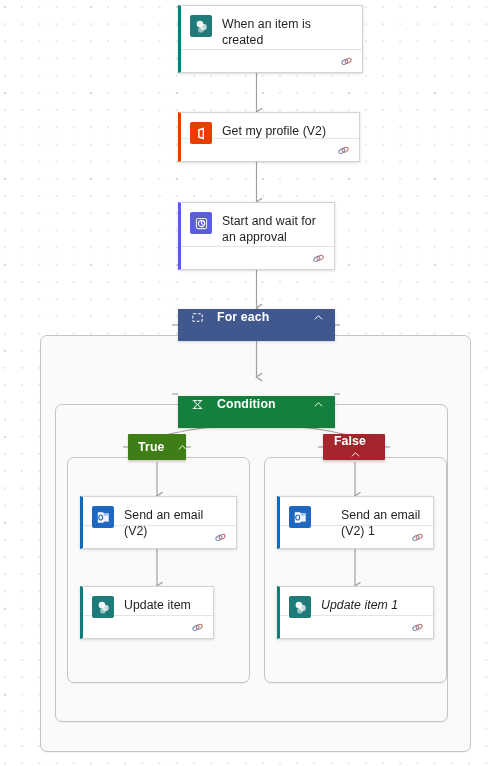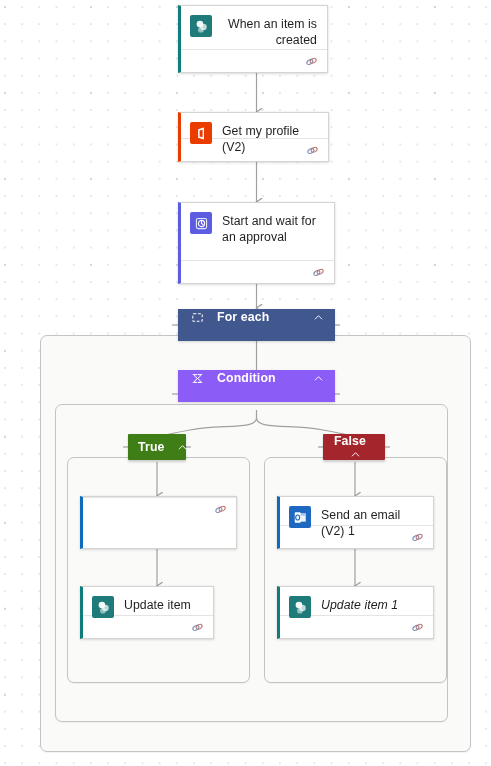--- a/index.html
+++ b/index.html
@@ -193,62 +193,62 @@
       <path d="M185,447 L191,447"></path>
       <path d="M318,447 L324,447"></path>
       <path d="M384,447 L390,447"></path>
       <path d="M172,325 L178,325"></path>
       <path d="M334,325 L340,325"></path>
       <path d="M172,394 L178,394"></path>
       <path d="M334,394 L340,394"></path>
     </g>
   </svg>
 
-  <div class="card" style="left:178px; top:5px; width:150px; height:68px; border-left-color:#107c7c;text-align:right;">
+  <div class="card" style="left:178px; top:5px; width:185px; height:68px; border-left-color:#107c7c;">
     <div class="card-main">
       <div class="card-icon" style="background:#1f7a7a;">
         <svg width="15" height="15" viewBox="0 0 16 16" aria-hidden="true">
           <circle cx="6.3" cy="5.4" r="3.5" fill="#ffffff" opacity="0.95"></circle>
           <circle cx="10.1" cy="8.6" r="3.5" fill="#ffffff" opacity="0.72"></circle>
           <circle cx="7.4" cy="11.4" r="3.1" fill="#ffffff" opacity="0.52"></circle>
         </svg>
       </div>
       <div class="card-title">When an item is created</div>
     </div>
     <div class="card-foot">
       <span>
         <svg width="13" height="13" viewBox="0 0 16 16" aria-hidden="true">
           <ellipse cx="6" cy="8.6" rx="4" ry="2.6" transform="rotate(-32 6 8.6)" fill="none" stroke="#7a8fb5" stroke-width="1.3"></ellipse>
           <ellipse cx="10" cy="7.2" rx="4" ry="2.6" transform="rotate(-32 10 7.2)" fill="none" stroke="#c4736d" stroke-width="1.3"></ellipse>
         </svg>
       </span>
     </div>
   </div>
 
-  <div class="card" style="left:178px; top:112px; width:151px; height:50px; border-left-color:#eb3c00;">
+  <div class="card" style="left:178px; top:112px; width:182px; height:50px; border-left-color:#eb3c00;">
     <div class="card-main" style="padding-bottom:5px;">
       <div class="card-icon" style="background:#eb3c00;">
         <svg width="15" height="15" viewBox="0 0 16 16" aria-hidden="true">
           <path d="M4.4,3.4 L10.6,1.7 L10.6,14.3 L4.4,12.6 L4.4,3.4 Z" fill="#ffffff"></path>
           <path d="M6.0,4.7 L9.2,3.9 L9.2,12.1 L6.0,11.3 Z" fill="#eb3c00"></path>
         </svg>
       </div>
       <div class="card-title">Get my profile (V2)</div>
     </div>
     <div class="card-foot">
       <span>
         <svg width="13" height="13" viewBox="0 0 16 16" aria-hidden="true">
           <ellipse cx="6" cy="8.6" rx="4" ry="2.6" transform="rotate(-32 6 8.6)" fill="none" stroke="#7a8fb5" stroke-width="1.3"></ellipse>
           <ellipse cx="10" cy="7.2" rx="4" ry="2.6" transform="rotate(-32 10 7.2)" fill="none" stroke="#c4736d" stroke-width="1.3"></ellipse>
         </svg>
       </span>
     </div>
   </div>
 
-  <div class="card" style="left:178px; top:202px; width:157px; height:82px; border-left-color:#5c5ce0;">
+  <div class="card" style="left:178px; top:202px; width:157px; height:68px; border-left-color:#5c5ce0;">
     <div class="card-main">
       <div class="card-icon" style="background:#5c5ce0;">
         <svg width="15" height="15" viewBox="0 0 16 16" aria-hidden="true">
           <rect x="2.6" y="2.6" width="10.8" height="10.8" rx="1.6" fill="none" stroke="#ffffff" stroke-width="1.2" opacity="0.85"></rect>
           <circle cx="8" cy="8" r="3.3" fill="none" stroke="#ffffff" stroke-width="1.2"></circle>
           <path d="M8,5.6 L8,8 L9.7,9.2" fill="none" stroke="#ffffff" stroke-width="1.2" stroke-linecap="round"></path>
         </svg>
       </div>
       <div class="card-title">Start and wait for an approval</div>
     </div>
@@ -269,21 +269,21 @@
       </svg>
     </span>
     <span class="sh-label">For each</span>
     <span class="chev">
       <svg width="11" height="11" viewBox="0 0 16 16" aria-hidden="true">
         <path d="M3.2,10.2 L8,5.4 L12.8,10.2" fill="none" stroke="#ffffff" stroke-width="1.35" stroke-linecap="round" stroke-linejoin="round"></path>
       </svg>
     </span>
   </div>
 
-  <div class="scope-head" style="left:178px; top:370px; width:157px; height:32px; background:#8b5cf6;">
+  <div class="scope-head" style="left:178px; top:396px; width:157px; height:32px; background:#15803d;">
     <span class="sh-icon">
       <svg width="13" height="13" viewBox="0 0 16 16" aria-hidden="true">
         <path d="M2.6,3.2 L7.2,3.2 M8.8,3.2 L13.4,3.2 M2.6,12.8 L7.2,12.8 M8.8,12.8 L13.4,12.8" stroke="#ffffff" stroke-width="1.2" stroke-linecap="round"></path>
         <path d="M4.6,3.2 L4.6,5.2 L11.4,10.8 L11.4,12.8" fill="none" stroke="#ffffff" stroke-width="1.2"></path>
         <path d="M11.4,3.2 L11.4,5.2 L4.6,10.8 L4.6,12.8" fill="none" stroke="#ffffff" stroke-width="1.2"></path>
       </svg>
     </span>
     <span class="sh-label">Condition</span>
     <span class="chev">
       <svg width="11" height="11" viewBox="0 0 16 16" aria-hidden="true">
@@ -304,61 +304,72 @@
   <div class="branch-label" style="left:323px; top:434px; width:62px; height:26px; background:#a4262c;flex-direction:column;">
     <span class="bl-text">False</span>
     <span class="chev">
       <svg width="11" height="11" viewBox="0 0 16 16" aria-hidden="true">
         <path d="M3.2,10.2 L8,5.4 L12.8,10.2" fill="none" stroke="#ffffff" stroke-width="1.35" stroke-linecap="round" stroke-linejoin="round"></path>
       </svg>
     </span>
   </div>
 
   <div class="card" style="left:80px; top:496px; width:157px; height:53px; border-left-color:#0f6cbd;">
-    <div class="card-foot">
-      <span>
-        <svg width="13" height="13" viewBox="0 0 16 16" aria-hidden="true">
-          <ellipse cx="6" cy="8.6" rx="4" ry="2.6" transform="rotate(-32 6 8.6)" fill="none" stroke="#7a8fb5" stroke-width="1.3"></ellipse>
-          <ellipse cx="10" cy="7.2" rx="4" ry="2.6" transform="rotate(-32 10 7.2)" fill="none" stroke="#c4736d" stroke-width="1.3"></ellipse>
-        </svg>
-      </span>
-    </div>
-  </div>
-
-  <div class="card" style="left:80px; top:586px; width:134px; height:53px; border-left-color:#107c7c;">
-    <div class="card-main" style="padding-bottom:5px;">
-      <div class="card-icon" style="background:#1f7a7a;">
-        <svg width="15" height="15" viewBox="0 0 16 16" aria-hidden="true">
-          <circle cx="6.3" cy="5.4" r="3.5" fill="#ffffff" opacity="0.95"></circle>
-          <circle cx="10.1" cy="8.6" r="3.5" fill="#ffffff" opacity="0.72"></circle>
-          <circle cx="7.4" cy="11.4" r="3.1" fill="#ffffff" opacity="0.52"></circle>
-        </svg>
-      </div>
-      <div class="card-title">Update item</div>
-    </div>
-    <div class="card-foot">
-      <span>
-        <svg width="13" height="13" viewBox="0 0 16 16" aria-hidden="true">
-          <ellipse cx="6" cy="8.6" rx="4" ry="2.6" transform="rotate(-32 6 8.6)" fill="none" stroke="#7a8fb5" stroke-width="1.3"></ellipse>
-          <ellipse cx="10" cy="7.2" rx="4" ry="2.6" transform="rotate(-32 10 7.2)" fill="none" stroke="#c4736d" stroke-width="1.3"></ellipse>
-        </svg>
-      </span>
-    </div>
-  </div>
-
-  <div class="card" style="left:277px; top:496px; width:157px; height:53px; border-left-color:#0f6cbd;">
     <div class="card-main" style="padding-bottom:5px;">
       <div class="card-icon" style="background:#1f68c1;">
         <svg width="15" height="15" viewBox="0 0 16 16" aria-hidden="true">
           <rect x="7" y="3.6" width="6.6" height="8.8" fill="#ffffff" opacity="0.92"></rect>
           <rect x="7" y="3.6" width="6.6" height="2.4" fill="#9ec4ea"></rect>
           <rect x="1.9" y="2.4" width="6.2" height="11.2" rx="0.9" fill="#ffffff"></rect>
           <ellipse cx="5" cy="8" rx="2.1" ry="2.7" fill="none" stroke="#1f68c1" stroke-width="1.25"></ellipse>
         </svg>
       </div>
+      <div class="card-title">Send an email (V2)</div>
+    </div>
+    <div class="card-foot">
+      <span>
+        <svg width="13" height="13" viewBox="0 0 16 16" aria-hidden="true">
+          <ellipse cx="6" cy="8.6" rx="4" ry="2.6" transform="rotate(-32 6 8.6)" fill="none" stroke="#7a8fb5" stroke-width="1.3"></ellipse>
+          <ellipse cx="10" cy="7.2" rx="4" ry="2.6" transform="rotate(-32 10 7.2)" fill="none" stroke="#c4736d" stroke-width="1.3"></ellipse>
+        </svg>
+      </span>
+    </div>
+  </div>
+
+  <div class="card" style="left:80px; top:586px; width:134px; height:53px; border-left-color:#107c7c;">
+    <div class="card-main" style="padding-bottom:5px;">
+      <div class="card-icon" style="background:#1f7a7a;">
+        <svg width="15" height="15" viewBox="0 0 16 16" aria-hidden="true">
+          <circle cx="6.3" cy="5.4" r="3.5" fill="#ffffff" opacity="0.95"></circle>
+          <circle cx="10.1" cy="8.6" r="3.5" fill="#ffffff" opacity="0.72"></circle>
+          <circle cx="7.4" cy="11.4" r="3.1" fill="#ffffff" opacity="0.52"></circle>
+        </svg>
+      </div>
+      <div class="card-title">Update item</div>
+    </div>
+    <div class="card-foot">
+      <span>
+        <svg width="13" height="13" viewBox="0 0 16 16" aria-hidden="true">
+          <ellipse cx="6" cy="8.6" rx="4" ry="2.6" transform="rotate(-32 6 8.6)" fill="none" stroke="#7a8fb5" stroke-width="1.3"></ellipse>
+          <ellipse cx="10" cy="7.2" rx="4" ry="2.6" transform="rotate(-32 10 7.2)" fill="none" stroke="#c4736d" stroke-width="1.3"></ellipse>
+        </svg>
+      </span>
+    </div>
+  </div>
+
+  <div class="card" style="left:277px; top:496px; width:157px; height:53px; border-left-color:#0f6cbd;">
+    <div class="card-main" style="padding-bottom:5px;gap:20px;">
+      <div class="card-icon" style="background:#1f68c1;">
+        <svg width="15" height="15" viewBox="0 0 16 16" aria-hidden="true">
+          <rect x="7" y="3.6" width="6.6" height="8.8" fill="#ffffff" opacity="0.92"></rect>
+          <rect x="7" y="3.6" width="6.6" height="2.4" fill="#9ec4ea"></rect>
+          <rect x="1.9" y="2.4" width="6.2" height="11.2" rx="0.9" fill="#ffffff"></rect>
+          <ellipse cx="5" cy="8" rx="2.1" ry="2.7" fill="none" stroke="#1f68c1" stroke-width="1.25"></ellipse>
+        </svg>
+      </div>
       <div class="card-title">Send an email (V2) 1</div>
     </div>
     <div class="card-foot">
       <span>
         <svg width="13" height="13" viewBox="0 0 16 16" aria-hidden="true">
           <ellipse cx="6" cy="8.6" rx="4" ry="2.6" transform="rotate(-32 6 8.6)" fill="none" stroke="#7a8fb5" stroke-width="1.3"></ellipse>
           <ellipse cx="10" cy="7.2" rx="4" ry="2.6" transform="rotate(-32 10 7.2)" fill="none" stroke="#c4736d" stroke-width="1.3"></ellipse>
         </svg>
       </span>
     </div>

